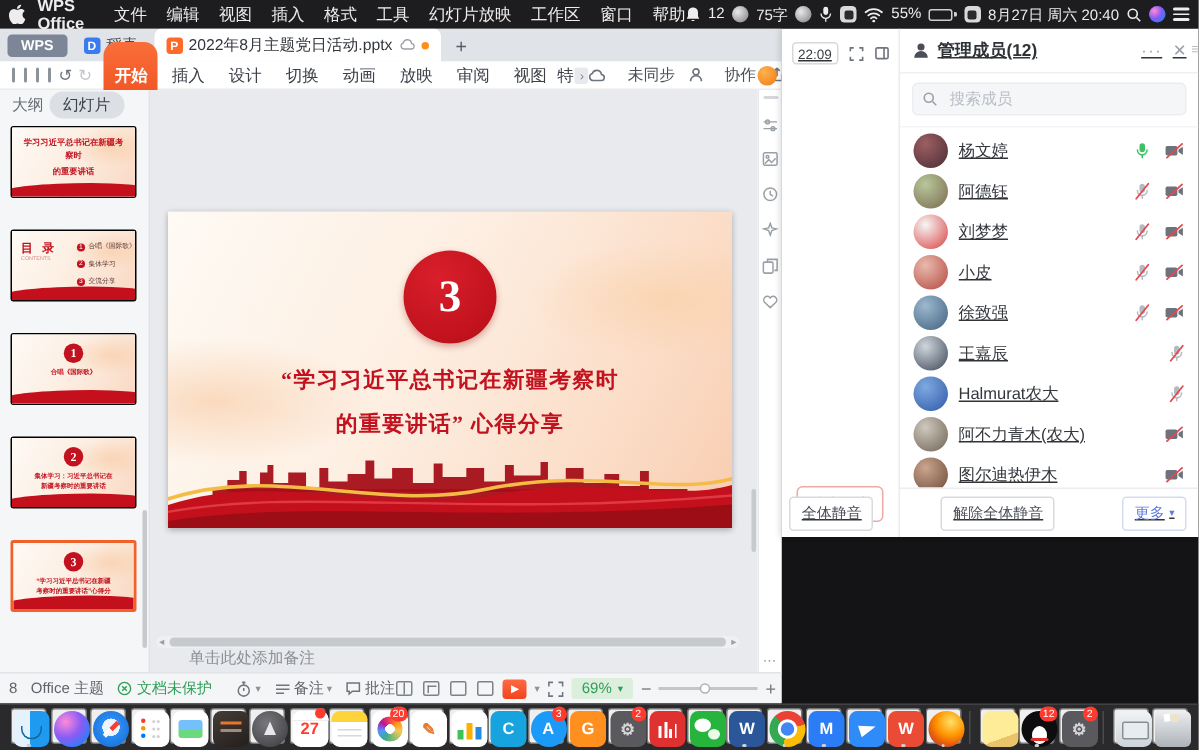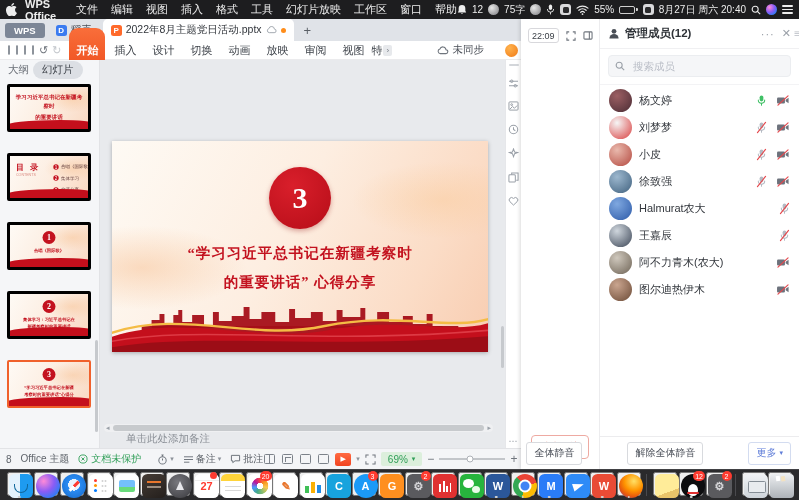--- a/index.html
+++ b/index.html
@@ -39,30 +39,30 @@
   .qi{width:11px;height:10px;border:1.2px solid #8d939b;border-radius:2px;margin:0 3px;position:relative;}
   .qi.lines::after{content:"";position:absolute;left:1.5px;right:1.5px;top:2.5px;height:1px;background:#8d939b;box-shadow:0 2.5px 0 #8d939b;}
   .undo{font-size:11px;color:#6f757d;margin:0 2px;}
   .undo.dis{color:#c3c7cc;}
   #ribbon-tabs{display:flex;align-items:center;gap:2px;margin-left:6px;}
   #ribbon-tabs .rt{font-size:11px;color:#3c4148;padding:15px 7px;border-radius:9px;white-space:nowrap;}
   #ribbon-tabs .rt.active{background:linear-gradient(#f96e3a,#ee4f1e);color:#fff;font-weight:bold;}
   .rt-more{display:flex;align-items:center;font-size:11px;color:#3c4148;gap:1px;}
   .rt-more .chip{width:9px;height:11px;background:#e7e9ec;color:#7c828a;font-size:8px;display:flex;align-items:center;justify-content:center;border-radius:2px;}
   .rr{display:flex;align-items:center;gap:9px;margin-left:auto;font-size:10.5px;color:#4a4f57;padding-right:4px;}
-  .rr .ra{display:flex;align-items:center;gap:3px;white-space:nowrap;padding-left:45px;}
+  .rr .ra{display:flex;align-items:center;gap:14px;white-space:nowrap;}
   .rr svg{stroke:#6f757d;fill:none;stroke-width:1.2;}
   .rr .dots3{color:#8d939b;font-size:10px;letter-spacing:1px;}
   
   .content{flex:1;display:flex;min-height:0;}
   .thumbs{width:100px;background:#f5f6f8;border-right:1px solid #e2e3e6;position:relative;flex:none;}
   .pane-tabs{height:20px;display:flex;align-items:center;gap:4px;padding-left:8px;font-size:10.5px;color:#6a6f77;}
   .pane-tabs .pt.active{background:#dcdfe4;border-radius:9px;padding:2px 9px;color:#3c4148;}
   #thumb-list{position:absolute;top:22px;left:0;right:0;bottom:0;overflow:hidden;padding:2px 7px 0 7px;}
-  .thumb{width:84px;height:48px;background:#fff;border:3px solid #000000;border-radius:2px;margin-bottom:21px;position:relative;}
+  .thumb{width:84px;height:48px;background:#fff;border:1px solid #000000;border-radius:2px;margin-bottom:21px;position:relative;}
   .thumb.sel{border:2px solid #f0612c;}
   .mini{position:absolute;inset:0;overflow:hidden;background:
     radial-gradient(40px 18px at 80% 30%,rgba(248,196,150,.5),transparent 70%),
     linear-gradient(118deg,#fefaf5 0%,#fcecdf 55%,#f9d8c2 100%);}
   .mini::after{content:"";position:absolute;left:-6px;right:-6px;bottom:-2px;height:11px;background:#c40f1c;border-radius:100% 60% 0 0/90% 50% 0 0;}
   .mini .num-c{position:absolute;top:6px;left:50%;transform:translateX(-50%);width:13px;height:13px;border-radius:50%;background:#c3121f;color:#fff;font-size:8px;font-weight:bold;display:flex;align-items:center;justify-content:center;font-family:"Liberation Serif","DejaVu Serif",serif;}
   .mini .cap{position:absolute;top:23px;left:3px;right:3px;text-align:center;color:#c3121f;font-weight:bold;font-size:6px;transform:scale(.72);transform-origin:50% 0;line-height:1.5;}
   .mini .tt1{margin-top:5px;text-align:center;color:#c3121f;font-weight:bold;font-size:6.5px;transform:scale(.85);line-height:1.5;}
   .mini .tt2{margin-top:2px;text-align:center;color:#a8464a;font-size:6px;transform:scale(.6);}
   .toc-wrap{display:flex;padding:6px 4px 0 6px;gap:4px;}
@@ -107,21 +107,21 @@
      linear-gradient(#7c828a 1px,transparent 1px) 0 45%/100% 100% no-repeat,
      linear-gradient(90deg,#7c828a 1px,transparent 1px) 48% 0/100% 100% no-repeat;}
   .play-btn{width:16px;height:13px;background:linear-gradient(#ff6a42,#f1431f);border-radius:2.5px;color:#fff;font-size:7px;display:flex;align-items:center;justify-content:center;}
   .caret{color:#8d939b;font-size:7px;}
   .zoom-pill{background:#dcefdc;color:#2f9e57;border-radius:2px;padding:1.5px 7px;display:flex;gap:4px;align-items:center;font-size:10px;}
   .zslider{display:flex;align-items:center;gap:4px;color:#6f757d;}
   .zline{position:relative;width:66px;height:1.2px;background:#c3c6ca;}
   .zknob{position:absolute;left:46%;top:50%;transform:translate(-50%,-50%);width:7px;height:7px;border-radius:50%;background:#fff;border:1px solid #aeb2b8;}
   .zpm{font-size:12px;color:#6f757d;}
   
-  #meet{position:absolute;left:521px;top:19px;width:278px;height:450px;background:#fff;display:flex;z-index:20;box-shadow:-1px 0 4px rgba(0,0,0,.15);}
+  #meet{position:absolute;left:521px;top:19px;width:278px;height:339px;background:#fff;display:flex;z-index:20;box-shadow:-1px 0 4px rgba(0,0,0,.15);text-decoration:underline;}
   .mb-left{width:79px;border-right:1px solid #ececee;display:flex;flex-direction:column;flex:none;}
   .timer-row{display:flex;align-items:center;gap:7px;padding:9px 0 0 7px;}
   .timer-box{border:1px solid #d8d8dc;border-radius:3px;font-size:9px;color:#3c4148;padding:1.5px 3px;}
   .timer-row svg{stroke:#6f757d;fill:none;stroke-width:1.2;}
   .end-btn{margin:0 auto 10px auto;border:1px solid #eeaaa2;color:#e85a50;background:#fff;border-radius:4px;font-size:10px;padding:4px 8px;white-space:nowrap;}
   .mb-right{flex:1;display:flex;flex-direction:column;min-width:0;}
   .m-head{height:30px;display:flex;align-items:center;gap:5px;padding:0 8px;border-bottom:1px solid #f0f0f2;position:relative;}
   .m-head .ttl{font-size:11.5px;font-weight:bold;color:#2f3338;}
   .m-head .hr-ic{color:#9aa0a8;font-size:11px;}
   .m-head .close{margin-left:2px;}
@@ -597,25 +597,24 @@
       <span class="ic cam off">
         <svg width="14" height="11" viewBox="0 0 15 12">
                 <rect class="body" x="1" y="2.6" width="8.6" height="6.8" rx="1.2"></rect>
                 <path class="body" d="M10.4 5.1 13.6 3v6l-3.2-2.1z"></path>
                 <path class="slash" d="M2 11 13 1"></path>
               </svg>
       </span>
     </span>
   </div>
 
-
   <div class="member">
-    <span class="avatar" style="background: radial-gradient(circle at 35% 30%, rgb(246, 246, 246), rgb(217, 64, 64));"></span>
+    <span class="avatar" style="background: radial-gradient(circle at 35% 30%, rgb(184, 199, 154), rgb(122, 106, 79));"></span>
     <span class="m-names">
-      <span class="m-name">刘梦梦</span>
+      <span class="m-name">阿德钰</span>
 
     </span>
     <span class="m-icons">
       <span class="ic mic muted">
         <svg width="11" height="13" viewBox="0 0 12 13">
                 <rect class="body" x="4" y="1" width="4" height="6.5" rx="2"></rect>
                 <path class="arc" d="M2.5 6a3.5 3.5 0 0 0 7 0"></path>
                 <path class="stem" d="M6 9.6v2"></path>
                 <path class="slash" d="M1.6 12 10.4 1"></path>
               </svg>
@@ -623,25 +622,24 @@
       <span class="ic cam off">
         <svg width="14" height="11" viewBox="0 0 15 12">
                 <rect class="body" x="1" y="2.6" width="8.6" height="6.8" rx="1.2"></rect>
                 <path class="body" d="M10.4 5.1 13.6 3v6l-3.2-2.1z"></path>
                 <path class="slash" d="M2 11 13 1"></path>
               </svg>
       </span>
     </span>
   </div>
 
-
   <div class="member">
-    <span class="avatar" style="background: radial-gradient(circle at 35% 30%, rgb(233, 185, 173), rgb(180, 73, 63));"></span>
+    <span class="avatar" style="background: radial-gradient(circle at 35% 30%, rgb(246, 246, 246), rgb(217, 64, 64));"></span>
     <span class="m-names">
-      <span class="m-name">小皮</span>
+      <span class="m-name">刘梦梦</span>
 
     </span>
     <span class="m-icons">
       <span class="ic mic muted">
         <svg width="11" height="13" viewBox="0 0 12 13">
                 <rect class="body" x="4" y="1" width="4" height="6.5" rx="2"></rect>
                 <path class="arc" d="M2.5 6a3.5 3.5 0 0 0 7 0"></path>
                 <path class="stem" d="M6 9.6v2"></path>
                 <path class="slash" d="M1.6 12 10.4 1"></path>
               </svg>
@@ -649,24 +647,25 @@
       <span class="ic cam off">
         <svg width="14" height="11" viewBox="0 0 15 12">
                 <rect class="body" x="1" y="2.6" width="8.6" height="6.8" rx="1.2"></rect>
                 <path class="body" d="M10.4 5.1 13.6 3v6l-3.2-2.1z"></path>
                 <path class="slash" d="M2 11 13 1"></path>
               </svg>
       </span>
     </span>
   </div>
 
+
   <div class="member">
-    <span class="avatar" style="background: radial-gradient(circle at 35% 30%, rgb(157, 184, 207), rgb(64, 97, 126));"></span>
+    <span class="avatar" style="background: radial-gradient(circle at 35% 30%, rgb(233, 185, 173), rgb(180, 73, 63));"></span>
     <span class="m-names">
-      <span class="m-name">徐致强</span>
+      <span class="m-name">小皮</span>
 
     </span>
     <span class="m-icons">
       <span class="ic mic muted">
         <svg width="11" height="13" viewBox="0 0 12 13">
                 <rect class="body" x="4" y="1" width="4" height="6.5" rx="2"></rect>
                 <path class="arc" d="M2.5 6a3.5 3.5 0 0 0 7 0"></path>
                 <path class="stem" d="M6 9.6v2"></path>
                 <path class="slash" d="M1.6 12 10.4 1"></path>
               </svg>
@@ -674,44 +673,69 @@
       <span class="ic cam off">
         <svg width="14" height="11" viewBox="0 0 15 12">
                 <rect class="body" x="1" y="2.6" width="8.6" height="6.8" rx="1.2"></rect>
                 <path class="body" d="M10.4 5.1 13.6 3v6l-3.2-2.1z"></path>
                 <path class="slash" d="M2 11 13 1"></path>
               </svg>
       </span>
     </span>
   </div>
 
-
   <div class="member">
-    <span class="avatar" style="background: radial-gradient(circle at 35% 30%, rgb(127, 168, 224), rgb(45, 90, 168));"></span>
+    <span class="avatar" style="background: radial-gradient(circle at 35% 30%, rgb(157, 184, 207), rgb(64, 97, 126));"></span>
     <span class="m-names">
-      <span class="m-name">Halmurat农大</span>
+      <span class="m-name">徐致强</span>
 
     </span>
     <span class="m-icons">
       <span class="ic mic muted">
         <svg width="11" height="13" viewBox="0 0 12 13">
                 <rect class="body" x="4" y="1" width="4" height="6.5" rx="2"></rect>
                 <path class="arc" d="M2.5 6a3.5 3.5 0 0 0 7 0"></path>
                 <path class="stem" d="M6 9.6v2"></path>
                 <path class="slash" d="M1.6 12 10.4 1"></path>
               </svg>
       </span>
-
-    </span>
-  </div>
+      <span class="ic cam off">
+        <svg width="14" height="11" viewBox="0 0 15 12">
+                <rect class="body" x="1" y="2.6" width="8.6" height="6.8" rx="1.2"></rect>
+                <path class="body" d="M10.4 5.1 13.6 3v6l-3.2-2.1z"></path>
+                <path class="slash" d="M2 11 13 1"></path>
+              </svg>
+      </span>
+    </span>
+  </div>
+
 
   <div class="member">
     <span class="avatar" style="background: radial-gradient(circle at 35% 30%, rgb(207, 214, 221), rgb(60, 70, 86));"></span>
     <span class="m-names">
       <span class="m-name">王嘉辰</span>
+
+    </span>
+    <span class="m-icons">
+      <span class="ic mic muted">
+        <svg width="11" height="13" viewBox="0 0 12 13">
+                <rect class="body" x="4" y="1" width="4" height="6.5" rx="2"></rect>
+                <path class="arc" d="M2.5 6a3.5 3.5 0 0 0 7 0"></path>
+                <path class="stem" d="M6 9.6v2"></path>
+                <path class="slash" d="M1.6 12 10.4 1"></path>
+              </svg>
+      </span>
+
+    </span>
+  </div>
+
+  <div class="member">
+    <span class="avatar" style="background: radial-gradient(circle at 35% 30%, rgb(127, 168, 224), rgb(45, 90, 168));"></span>
+    <span class="m-names">
+      <span class="m-name">Halmurat农大</span>
 
     </span>
     <span class="m-icons">
       <span class="ic mic muted">
         <svg width="11" height="13" viewBox="0 0 12 13">
                 <rect class="body" x="4" y="1" width="4" height="6.5" rx="2"></rect>
                 <path class="arc" d="M2.5 6a3.5 3.5 0 0 0 7 0"></path>
                 <path class="stem" d="M6 9.6v2"></path>
                 <path class="slash" d="M1.6 12 10.4 1"></path>
               </svg>

